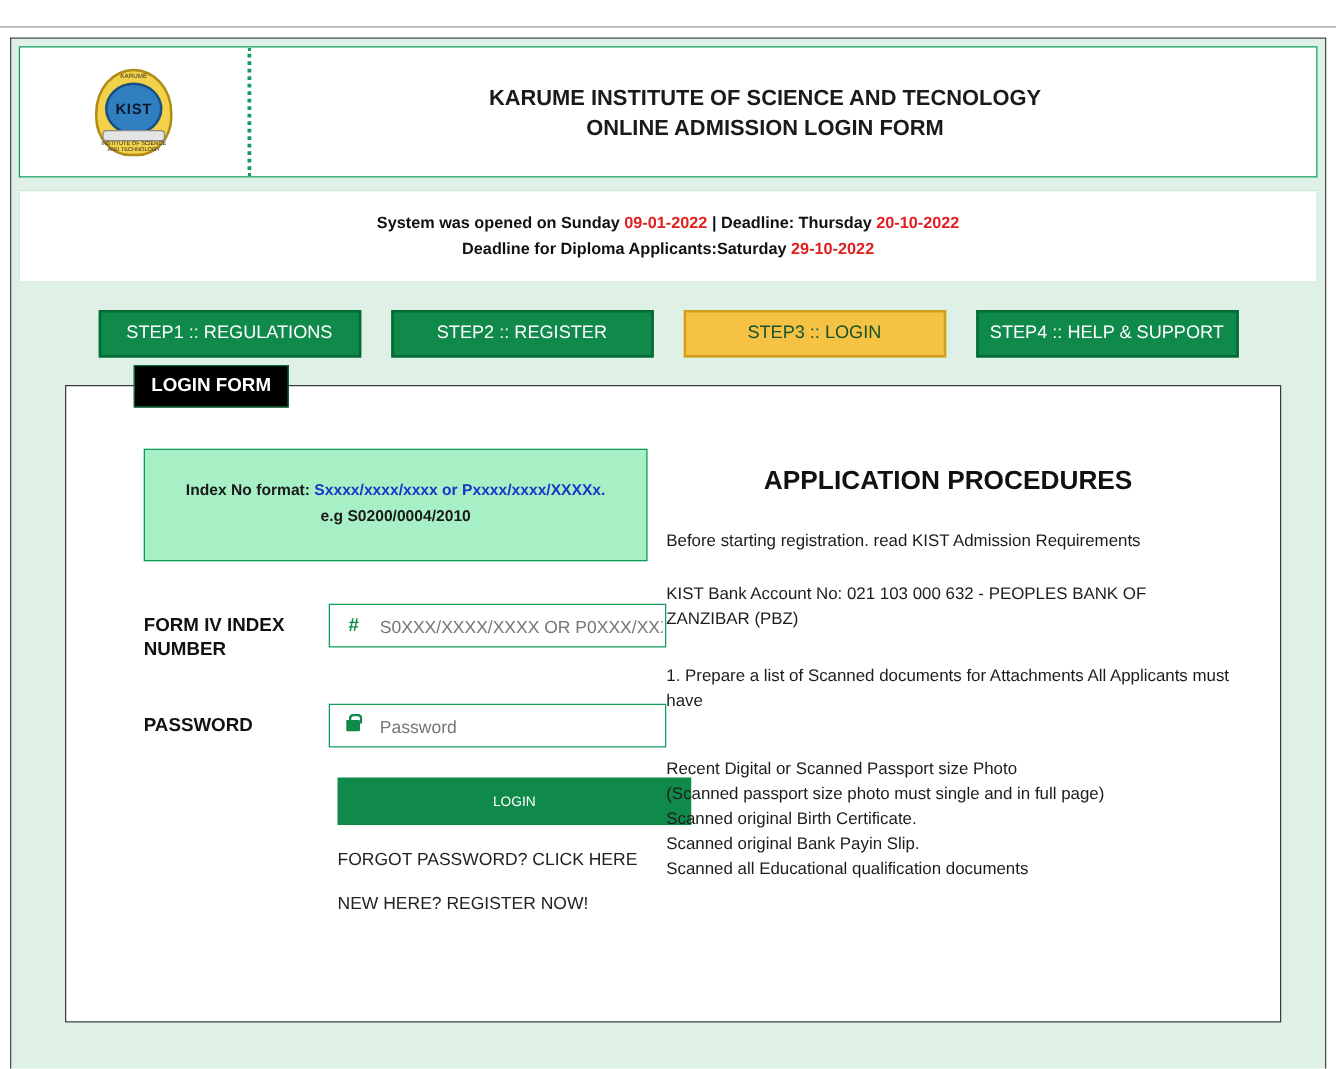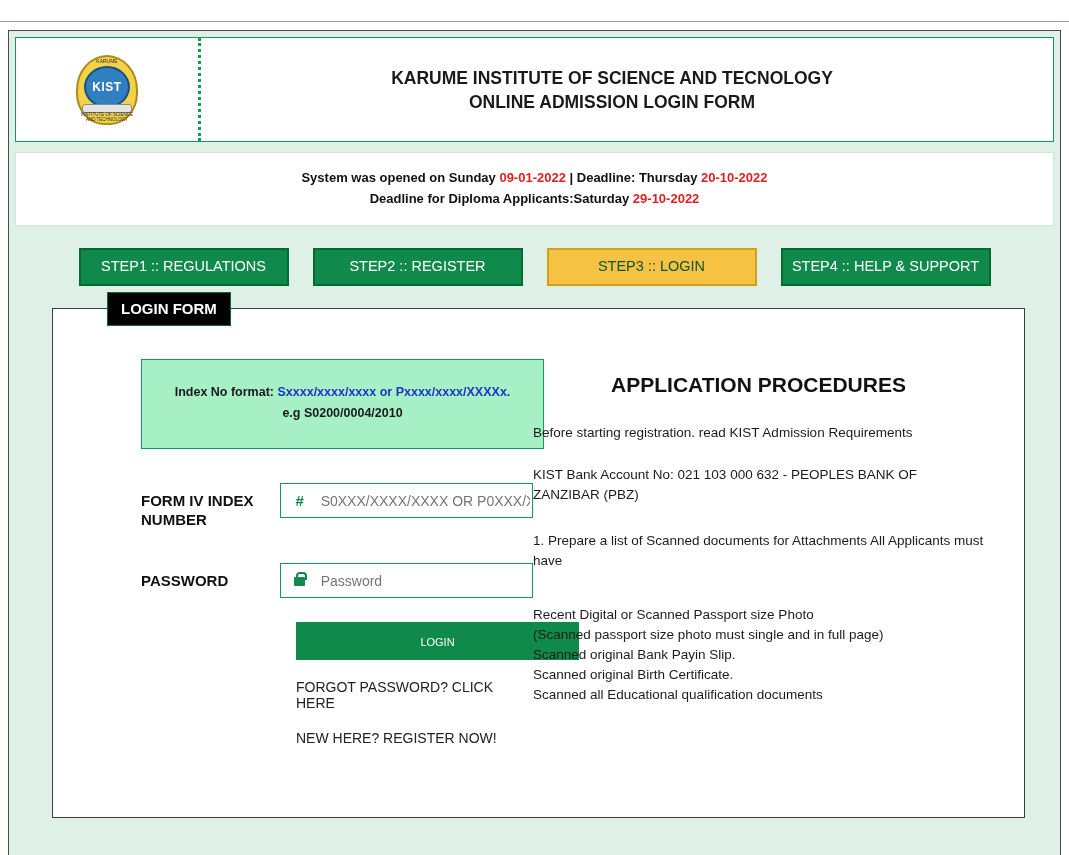--- a/index.html
+++ b/index.html
@@ -60,21 +60,21 @@
   .logo .inner {
     position: absolute;
     left: 8px; top: 11px;
     width: 46px; height: 42px;
     border-radius: 50%;
     background: #2f7fc1;
     border: 2px solid #18507f;
     display: flex; align-items: center; justify-content: center;
   }
   .logo .kist {
-    color: #ffffff;
+    color: #0f172a;
     font-size: 12px;
     font-weight: bold;
     letter-spacing: .5px;
   }
   .logo .topcurve {
     position: absolute;
     left: 12px; top: 2px;
     width: 38px; height: 12px;
     font-size: 5px;
     color: #2c2c2c;
@@ -160,21 +160,21 @@
     font-weight: bold;
     padding: 7px 13px 8px 13px;
     border: 1px solid #056c36;
   }
   .panel-inner {
     display: flex;
     padding: 50px 0 0 0;
   }
   .col-left {
     width: 480px;
-    padding-left: 88px;
+    padding-left: 62px;
   }
   .col-right {
     flex: 1;
     padding-left: 0px;
     padding-right: 40px;
   }
   .hint-box {
     width: 403px;
     background: #a7f0c6;
     border: 1px solid #0e9d58;
@@ -360,22 +360,22 @@
         </div>
 
         <div class="col-right">
           <div class="proc-title">APPLICATION PROCEDURES</div>
           <div class="proc-p">Before starting registration. read KIST Admission Requirements</div>
           <div class="proc-p tight">KIST Bank Account No: 021 103 000 632 - PEOPLES BANK OF ZANZIBAR (PBZ)</div>
           <div class="proc-p">1. Prepare a list of Scanned documents for Attachments All Applicants must have</div>
           <div class="proc-block">
             <div>Recent Digital or Scanned Passport size Photo</div>
             <div>(Scanned passport size photo must single and in full page)</div>
+            <div>Scanned original Birth Certificate.</div>
             <div>Scanned original Bank Payin Slip.</div>
-            <div>Scanned original Birth Certificate.</div>
             <div>Scanned all Educational qualification documents</div>
           </div>
         </div>
       </div>
     </div>
 
   </div>
 </div>
 
 </body></html>

